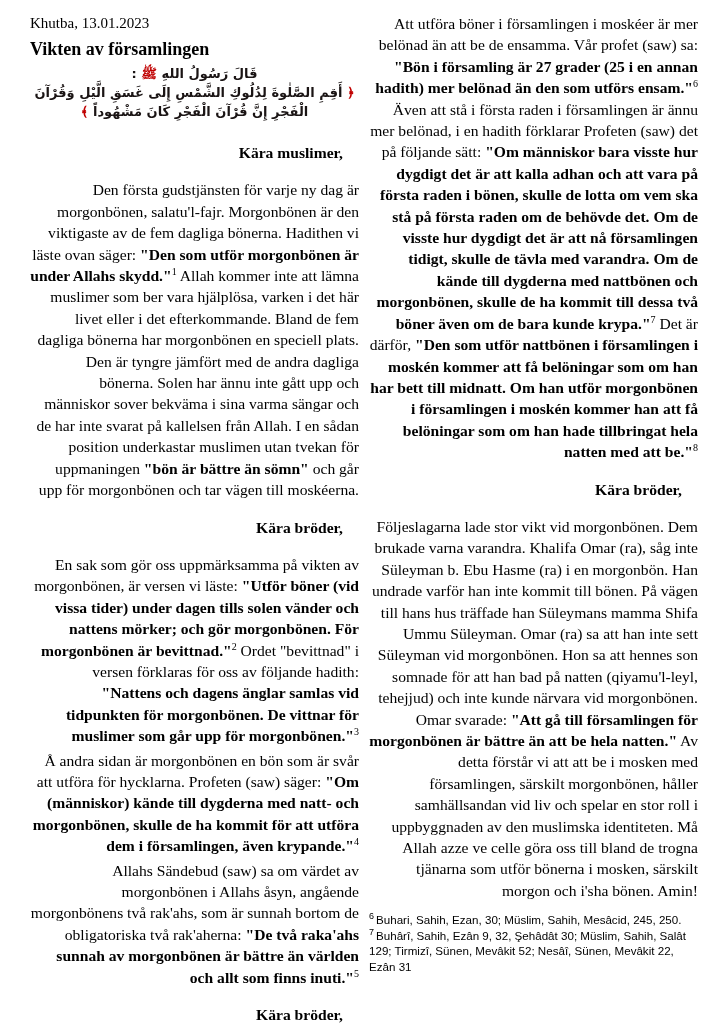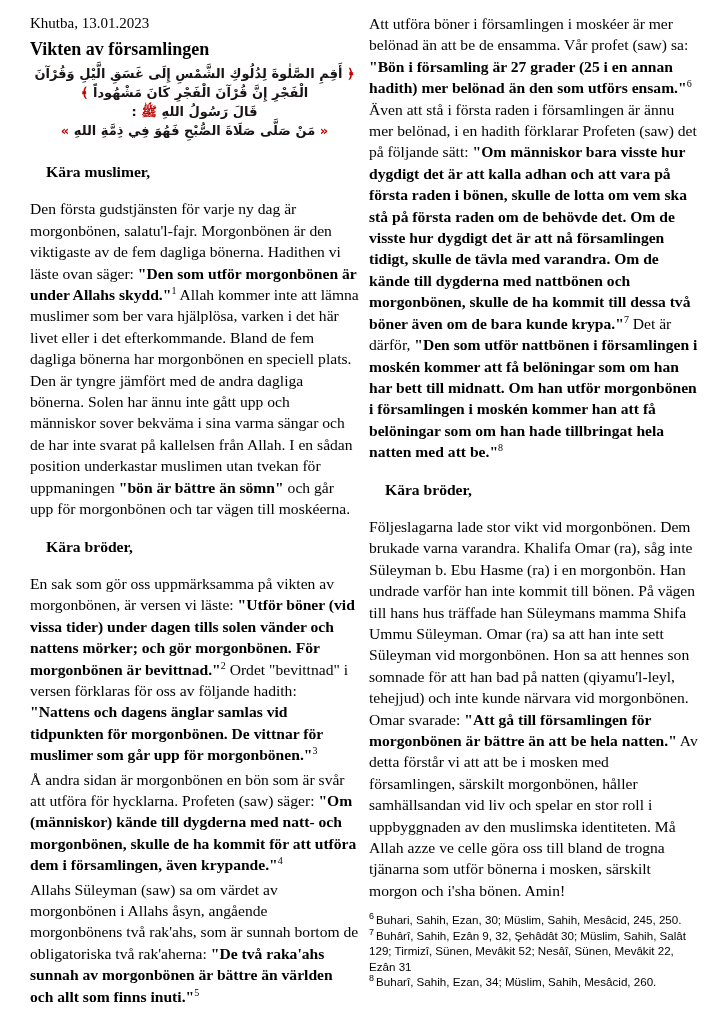--- a/index.html
+++ b/index.html
@@ -6,52 +6,51 @@
   body{width:724px;height:1024px;overflow:hidden;color:#000;}
   .page{box-sizing:border-box;width:724px;height:1024px;padding:13px 26px 10px 30px;background:#fff;}
   .columns{display:flex;gap:10px;height:100%;}
   .col{width:329px;display:flex;flex-direction:column;}
   .date{font:15px/20px "Liberation Serif", serif;margin-bottom:5px;}
   .title{font:bold 18px/22px "Liberation Serif", serif;margin:0 0 3px 0;}
   .arabic{direction:rtl;text-align:center;font-family:"DejaVu Sans",sans-serif;
           font-weight:bold;font-size:13px;line-height:19px;margin:1px 4px 5px 4px;}
   .arabic .orn{font-weight:bold;}
   .body p{margin:0 0 3px 0;font-size:15.6px;line-height:21.4px;
-          font-family:"Liberation Serif", serif;text-align:left;}
+          font-family:"Liberation Serif", serif;text-align:right;}
   .body p.heading{margin:16px;font-weight:bold;}
   .b{font-weight:bold;}
   sup{font-size:10px;line-height:0;}
   .foot{margin-top:auto;font-family:"Liberation Sans",sans-serif;font-size:11.6px;line-height:15.5px;}
   .foot-left{padding-bottom:0;}
   .foot-right{padding-bottom:26px;margin-top:8px;}
   .rule{width:174px;border-top:1.4px solid #000;margin:0 0 4px 0;}
   .footnote{margin:0;}
   .footnote sup{font-size:9px;margin-right:2px;}
 </style>
 </head>
 <body>
 
 <div class="page">
   <div class="columns">
 
     <div class="col">
       <div class="date">Khutba, 13.01.2023</div>
       <h1 class="title">Vikten av församlingen</h1>
       <div class="arabic" style="color: rgb(26, 20, 20);">
+          <div><span>قَالَ رَسُولُ اللهِ </span><span class="orn" style="color: rgb(192, 0, 0);">ﷺ</span><span> :</span></div>
           <div><span class="orn" style="color: rgb(192, 0, 0);">﴿ </span><span>أَقِمِ الصَّلٰوةَ لِدُلُوكِ الشَّمْسِ إِلَى غَسَقِ الَّيْلِ وَقُرْآنَ الْفَجْرِ إِنَّ قُرْآنَ الْفَجْرِ كَانَ مَشْهُوداً</span><span class="orn" style="color: rgb(192, 0, 0);"> ﴾</span></div>
-          <div><span>قَالَ رَسُولُ اللهِ </span><span class="orn" style="color: rgb(192, 0, 0);">ﷺ</span><span> :</span></div>
-          <div><span class="orn" style="color: rgb(192, 0, 0);">« </span><span>مَنْ صَلَّى صَلَاةَ الصُّبْحِ فَهُوَ فِي ذِمَّةِ اللهِ</span><span class="orn" style="color: rgb(192, 0, 0);"> »</span></div>
         </div>
       <div class="body">
           <p class="heading"><span class="b">Kära muslimer,</span></p>
           <p class="para"><span>Den första gudstjänsten för varje ny dag är morgonbönen, salatu'l-fajr. Morgonbönen är den viktigaste av de fem dagliga bönerna. Hadithen vi läste ovan säger: </span><span class="b">"Den som utför morgonbönen är under Allahs skydd."</span><sup>1</sup><span> Allah kommer inte att lämna muslimer som ber vara hjälplösa, varken i det här livet eller i det efterkommande. Bland de fem dagliga bönerna har morgonbönen en speciell plats. Den är tyngre jämfört med de andra dagliga bönerna. Solen har ännu inte gått upp och människor sover bekväma i sina varma sängar och de har inte svarat på kallelsen från Allah. I en sådan position underkastar muslimen utan tvekan för uppmaningen </span><span class="b">"bön är bättre än sömn"</span><span> och går upp för morgonbönen och tar vägen till moskéerna.</span></p>
           <p class="heading"><span class="b">Kära bröder,</span></p>
           <p class="para"><span>En sak som gör oss uppmärksamma på vikten av morgonbönen, är versen vi läste: </span><span class="b">"Utför böner (vid vissa tider) under dagen tills solen vänder och nattens mörker; och gör morgonbönen. För morgonbönen är bevittnad."</span><sup>2</sup><span> Ordet "bevittnad" i versen förklaras för oss av följande hadith: </span><span class="b">"Nattens och dagens änglar samlas vid tidpunkten för morgonbönen. De vittnar för muslimer som går upp för morgonbönen."</span><sup>3</sup></p>
           <p class="para"><span>Å andra sidan är morgonbönen en bön som är svår att utföra för hycklarna. Profeten (saw) säger: </span><span class="b">"Om (människor) kände till dygderna med natt- och morgonbönen, skulle de ha kommit för att utföra dem i församlingen, även krypande."</span><sup>4</sup></p>
-          <p class="para"><span>Allahs Süleyman (saw) sa om värdet av morgonbönen i Allahs åsyn, angående morgonbönens två rak'ahs, som är sunnah bortom de obligatoriska två rak'aherna: </span><span class="b">"De två raka'ahs sunnah av morgonbönen är bättre än världen och allt som finns inuti."</span><sup>5</sup></p>
+          <p class="para"><span>Allahs Sändebud (saw) sa om värdet av morgonbönen i Allahs åsyn, angående morgonbönens två rak'ahs, som är sunnah bortom de obligatoriska två rak'aherna: </span><span class="b">"De två raka'ahs sunnah av morgonbönen är bättre än världen och allt som finns inuti."</span><sup>5</sup></p>
           <p class="heading"><span class="b">Kära bröder,</span></p>
         </div>
       <div class="foot foot-left">
         <div class="rule"></div>
         <div>
             <div class="footnote"><sup>1</sup><span>Müslim, Sahih, 9/394, H. No: 1051.</span></div>
             <div class="footnote"><sup>4</sup><span>Buhari, Sahih, Ezan, 3/46, H. No: 617.</span></div>
           </div>
       </div>
     </div>
@@ -59,19 +58,18 @@
     <div class="col">
       <div class="body">
           <p class="para"><span>Att utföra böner i församlingen i moskéer är mer belönad än att be de ensamma. Vår profet (saw) sa: </span><span class="b">"Bön i församling är 27 grader (25 i en annan hadith) mer belönad än den som utförs ensam."</span><sup>6</sup><span> Även att stå i första raden i församlingen är ännu mer belönad, i en hadith förklarar Profeten (saw) det på följande sätt: </span><span class="b">"Om människor bara visste hur dygdigt det är att kalla adhan och att vara på första raden i bönen, skulle de lotta om vem ska stå på första raden om de behövde det. Om de visste hur dygdigt det är att nå församlingen tidigt, skulle de tävla med varandra. Om de kände till dygderna med nattbönen och morgonbönen, skulle de ha kommit till dessa två böner även om de bara kunde krypa."</span><sup>7</sup><span> Det är därför, </span><span class="b">"Den som utför nattbönen i församlingen i moskén kommer att få belöningar som om han har bett till midnatt. Om han utför morgonbönen i församlingen i moskén kommer han att få belöningar som om han hade tillbringat hela natten med att be."</span><sup>8</sup></p>
           <p class="heading"><span class="b">Kära bröder,</span></p>
           <p class="para"><span>Följeslagarna lade stor vikt vid morgonbönen. Dem brukade varna varandra. Khalifa Omar (ra), såg inte Süleyman b. Ebu Hasme (ra) i en morgonbön. Han undrade varför han inte kommit till bönen. På vägen till hans hus träffade han Süleymans mamma Shifa Ummu Süleyman. Omar (ra) sa att han inte sett Süleyman vid morgonbönen. Hon sa att hennes son somnade för att han bad på natten (qiyamu'l-leyl, tehejjud) och inte kunde närvara vid morgonbönen. Omar svarade: </span><span class="b">"Att gå till församlingen för morgonbönen är bättre än att be hela natten."</span><span> Av detta förstår vi att att be i mosken med församlingen, särskilt morgonbönen, håller samhällsandan vid liv och spelar en stor roll i uppbyggnaden av den muslimska identiteten. Må Allah azze ve celle göra oss till bland de trogna tjänarna som utför bönerna i mosken, särskilt morgon och i'sha bönen. Amin!</span></p>
         </div>
       <div class="foot foot-right">
         <div>
             <div class="footnote"><sup>6</sup><span>Buhari, Sahih, Ezan, 30; Müslim, Sahih, Mesâcid, 245, 250.</span></div>
             <div class="footnote"><sup>7</sup><span>Buhârî, Sahih, Ezân 9, 32, Şehâdât 30; Müslim, Sahih, Salât 129; Tirmizî, Sünen, Mevâkit 52; Nesâî, Sünen, Mevâkit 22, Ezân 31</span></div>
-            <div class="footnote"><sup>8</sup><span>Buharî, Sahih, Ezan, 34; Müslim, Sahih, Mesâcid, 260.</span></div>
           </div>
       </div>
     </div>
 
   </div>
 </div>
 
 </body></html>

